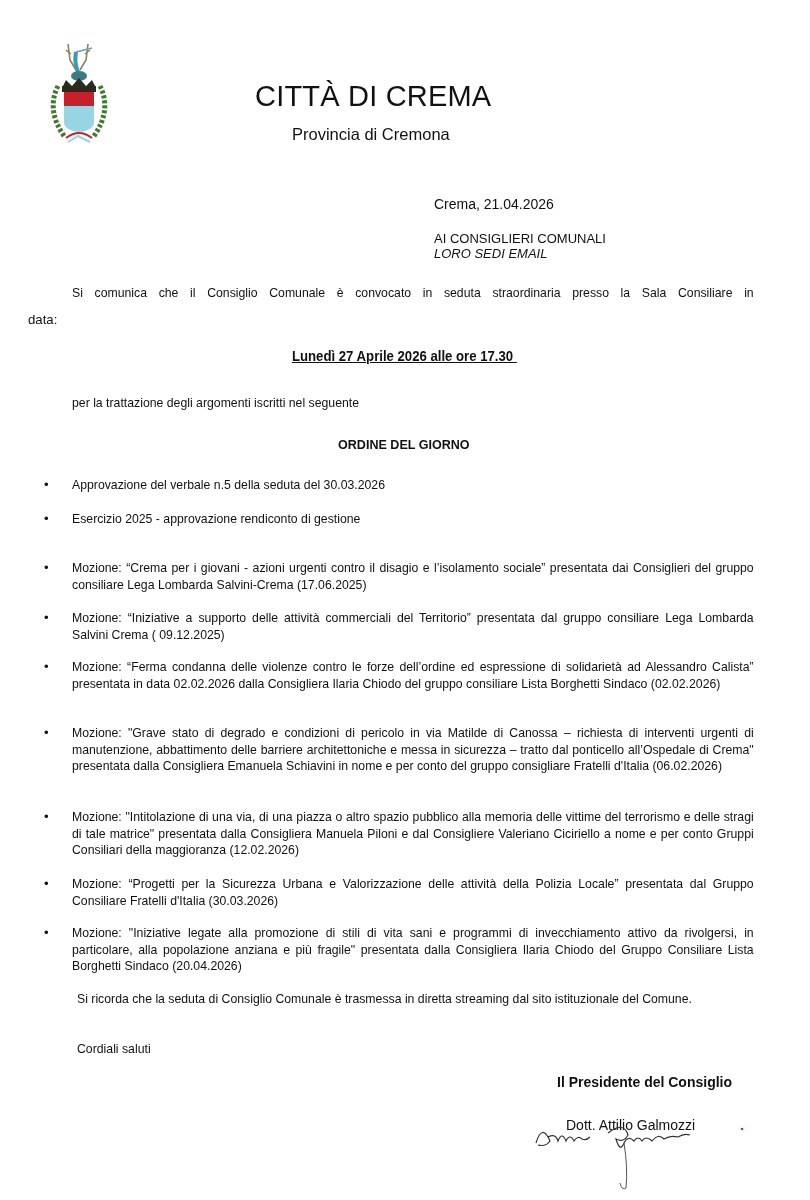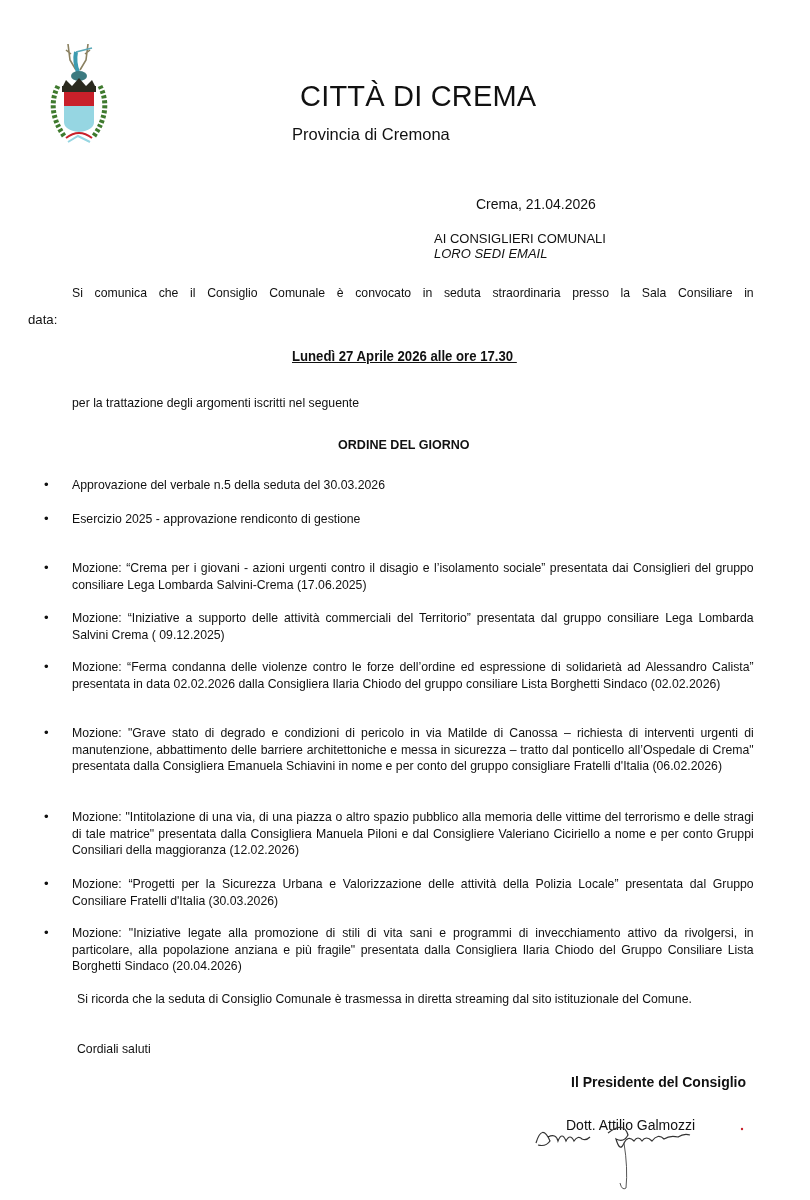--- a/index.html
+++ b/index.html
@@ -2,23 +2,23 @@
 <html><head>
   <meta charset="utf-8">
   <style>
     html, body { margin: 0; padding: 0; background: #ffffff; }
     body {
       width: 810px; height: 1200px; position: relative; overflow: hidden;
       font-family: "Liberation Sans", sans-serif; color: #111;
     }
     .abs { position: absolute; }
     .crest { left: 38px; top: 40px; width: 82px; height: 110px; }
-    .title { left: 255px; top: 80px; font-size: 29px; letter-spacing: 0.2px; color: #111; margin-left: 45px; }
+    .title { left: 255px; top: 80px; font-size: 29px; letter-spacing: 0.2px; color: #111; }
     .subtitle { left: 292px; top: 125px; font-size: 16.5px; }
-    .date { left: 434px; top: 196px; font-size: 14px; margin-left: 42px; }
+    .date { left: 434px; top: 196px; font-size: 14px; }
     .recip1 { left: 434px; top: 231px; font-size: 13px; }
     .recip2 { left: 434px; top: 246px; font-size: 13px; font-style: italic; }
     .intro {
       left: 72px; top: 285px; width: 682px; font-size: 13.2px;
       text-align: justify; text-align-last: justify; transform: scaleX(0.93); transform-origin: left;
       width: 733px;
     }
     .intro2 { left: 28px; top: 312px; font-size: 13.2px; }
     .meeting {
       left: 292px; top: 348px; font-size: 14px; font-weight: bold;
@@ -30,21 +30,21 @@
     .item .bullet { position: absolute; left: 44px; top: 0; }
     .item .text {
       position: absolute; left: 72px; width: 733px;
       text-align: justify; transform: scaleX(0.93); transform-origin: left;
     }
     .closing {
       left: 77px; top: 991px; width: 728px; font-size: 13.2px; line-height: 16.5px;
       text-align: justify; transform: scaleX(0.93); transform-origin: left;
     }
     .regards { left: 77px; top: 1041px; font-size: 13.2px; transform: scaleX(0.93); transform-origin: left; }
-    .sign-role { left: 571px; top: 1074px; font-size: 14px; font-weight: bold; }
+    .sign-role { left: 557px; top: 1074px; font-size: 14px; font-weight: bold; }
     .sign-name { left: 566px; top: 1093px; font-size: 14px; margin-top: 24px; }
     .signature { left: 528px; top: 1113px; width: 230px; height: 80px; }
   </style>
 </head>
 <body>
 
 <div class="abs crest">
   <svg width="82" height="110" viewBox="0 0 82 110">
 
     <path d="M30 4 L32 20 L38 30 M50 4 L48 20 L42 30 M28 10 L33 14 M52 10 L47 14" stroke="#8a8060" stroke-width="1.6" fill="none"></path>

